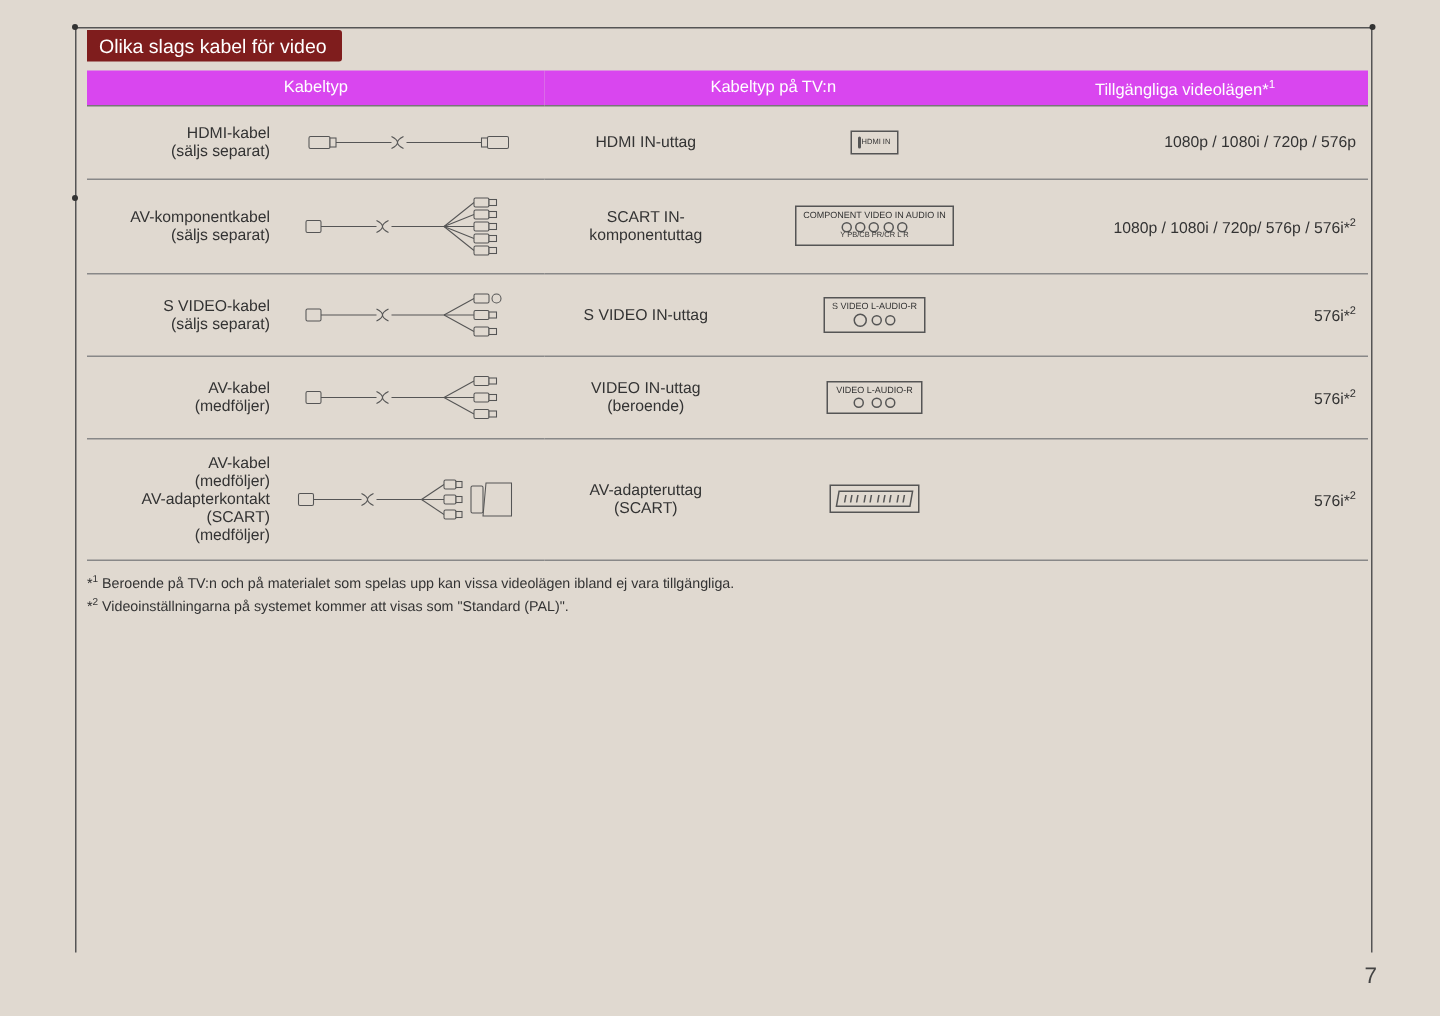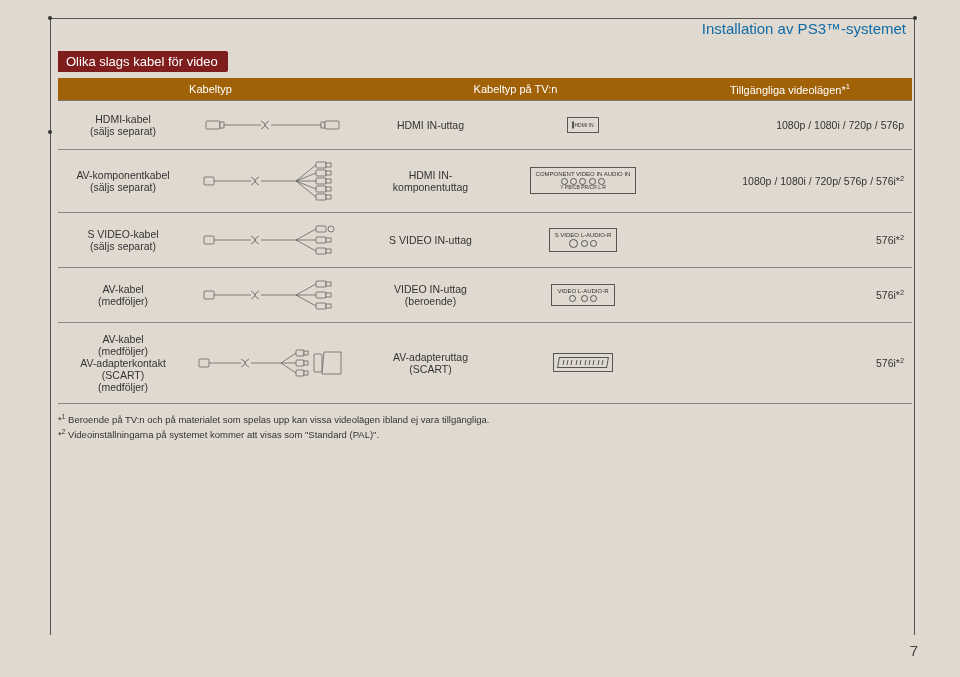--- a/index.html
+++ b/index.html
@@ -74,37 +74,37 @@
     color: #333;
     margin-bottom: 8px;
     max-width: 830px;
   }
   table.cables {
     width: 100%;
     border-collapse: collapse;
     table-layout: fixed;
   }
   table.cables th {
-    background: #a16207;
+    background: #d946ef;
     color: #fff;
     font-weight: 400;
     font-size: 11px;
     text-align: center;
     padding: 4px 6px;
     border-bottom: 0.5px solid #777;
   }
   table.cables td {
     border-bottom: 0.5px solid #888;
     padding: 10px 8px;
     vertical-align: middle;
     font-size: 10.5px;
     color: #333;
   }
   table.cables tr.lastrow td { border-bottom: 0.5px solid #888; }
-  .col-type { width: 130px; text-align: center; }
+  .col-type { width: 130px; text-align: right; }
   .col-dia  { width: 190px; text-align: center; }
   .col-conn { width: 150px; text-align: center; }
   .col-port { width: 160px; text-align: center; }
   .col-modes{ text-align: right; }
   sup { font-size: 0.7em; }
   .page-num {
     position: absolute;
     right: 42px;
     bottom: 18px;
     font-size: 15px;
@@ -169,21 +169,20 @@
 
 <div class="rule-top"></div>
 <div class="rule-left"></div>
 <div class="rule-right"></div>
 <div class="dot" style="top:16px;left:48px"></div>
 <div class="dot" style="top:16px;right:43px"></div>
 <div class="dot" style="top:130px;left:48px"></div>
 
 <div class="content">
 
-  <div class="page-subtitle">Installation av PS3™-systemet</div>
 
   <div class="section-head">Olika slags kabel för video</div>
 
   <table class="cables">
     <colgroup>
       <col style="width:130px">
         <col style="width:175px">
         <col style="width:135px">
         <col style="width:170px">
         <col>
@@ -249,21 +248,21 @@
                 <rect x="125" y="11" width="5" height="4"></rect>
               <rect x="115" y="18" width="10" height="6" rx="1"></rect>
                 <rect x="125" y="19" width="5" height="4"></rect>
               <rect x="115" y="26" width="10" height="6" rx="1"></rect>
                 <rect x="125" y="27" width="5" height="4"></rect>
               <rect x="115" y="34" width="10" height="6" rx="1"></rect>
                 <rect x="125" y="35" width="5" height="4"></rect>
             </g>
           </svg>
         </td>
-        <td class="col-conn">HDMI IN-komponentuttag</td>
+        <td class="col-conn">SCART IN-komponentuttag</td>
         <td class="col-port">
           <span class="portbox">
             <div style="white-space:nowrap">COMPONENT VIDEO IN    AUDIO IN</div>
             <div class="dots"><span></span><span></span><span></span>&nbsp;<span></span><span></span></div>
             <div style="white-space:nowrap;font-size:5px">Y  PB/CB  PR/CR   L   R</div>
           </span>
         </td>
         <td class="col-modes"><span>1080p / 1080i / 720p/ 576p / 576i*<sup>2</sup></span></td>
       </tr>
 

